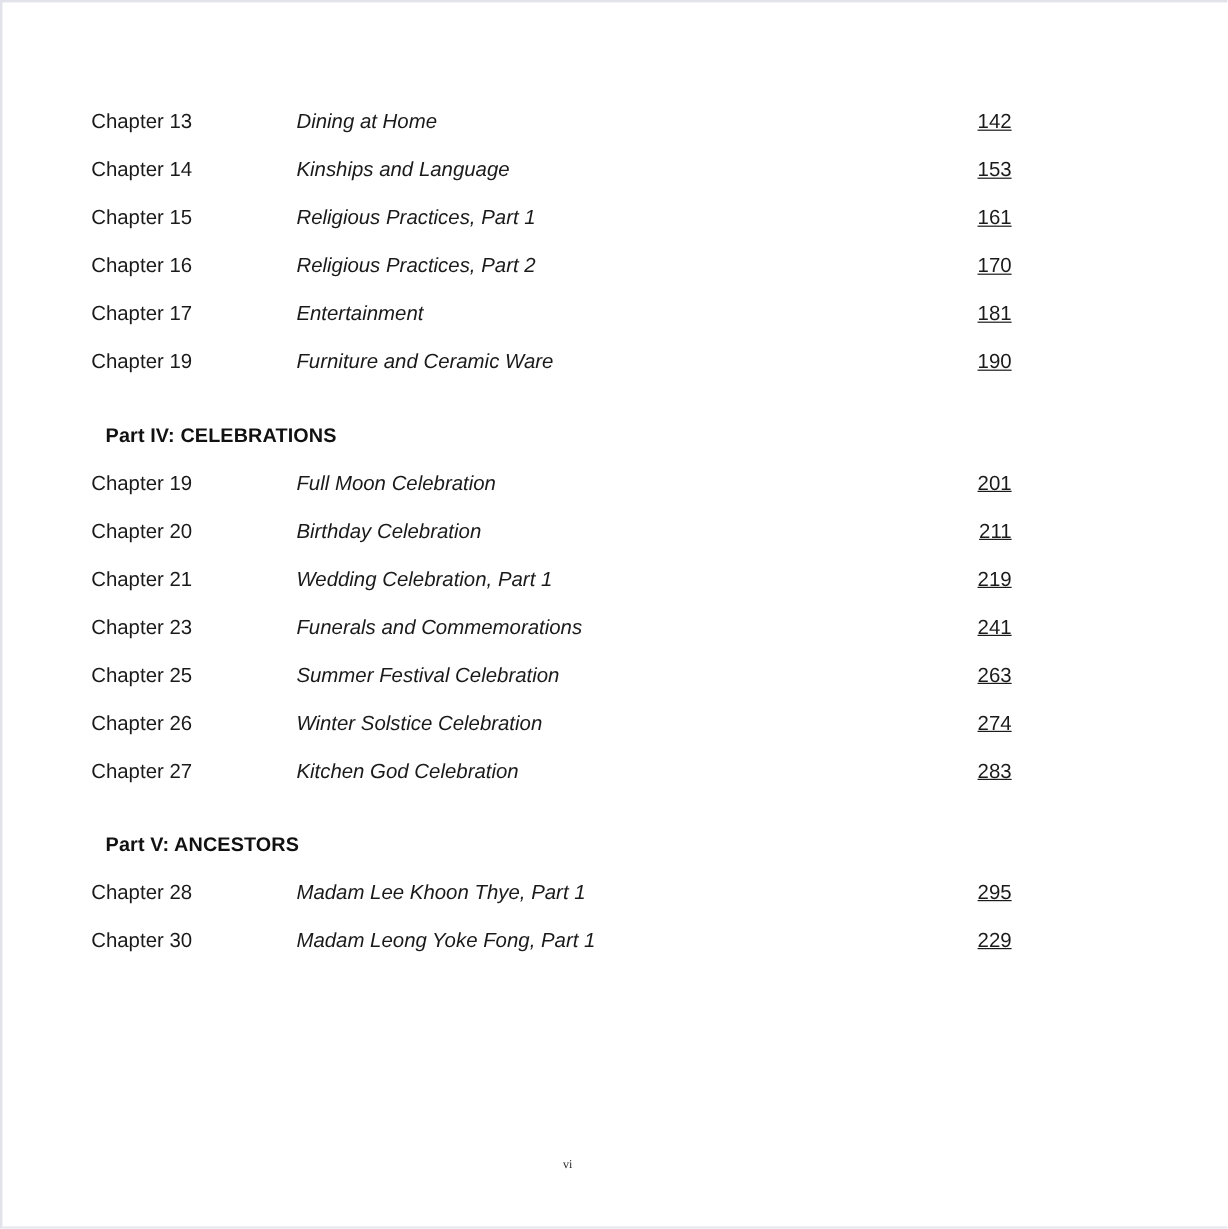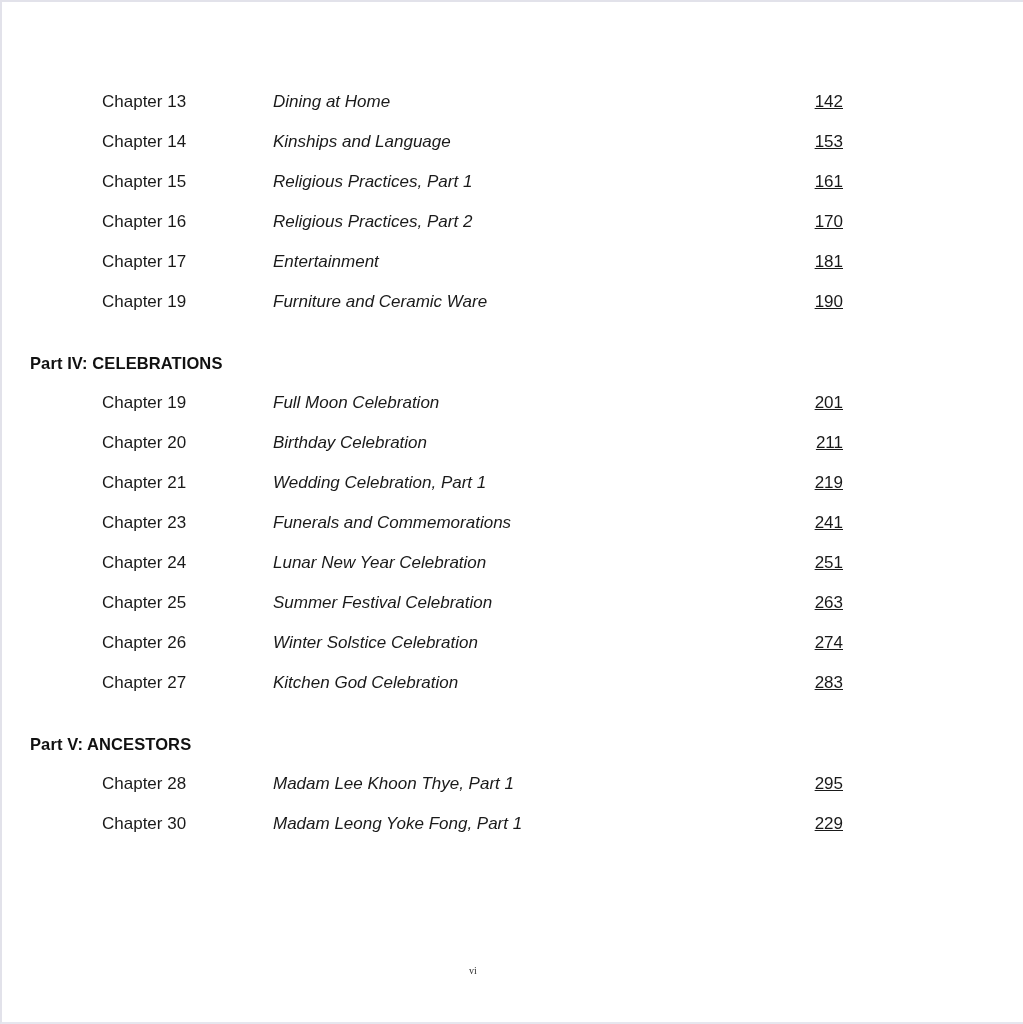--- a/index.html
+++ b/index.html
@@ -24,42 +24,42 @@
   .toc {
     position: absolute;
     top: 80px;
     left: 0;
     right: 0;
   }
   .toc-row {
     display: flex;
     align-items: center;
     height: 40px;
-    padding-left: 100px;
+    padding-left: 74px;
     padding-right: 180px;
     box-sizing: border-box;
   }
   .chapter-col {
     flex: 0 0 171px;
   }
   .title-col {
     flex: 1 1 auto;
     font-style: italic;
   }
   .page-col {
     flex: 0 0 auto;
     text-align: left;
     text-decoration: underline;
   }
   .part-heading-row {
     display: flex;
     align-items: center;
     height: 40px;
     margin-top: 21px;
-    padding-left: 28px;
+    padding-left: 86px;
     box-sizing: border-box;
     font-weight: bold;
     font-size: 16.5px;
     letter-spacing: 0.1px;
     color: #111111;
   }
   .footer-page-number {
     position: absolute;
     top: 963px;
     left: 471px;
@@ -132,25 +132,20 @@
     <span class="page-col">219</span>
   </div>
 
 
   <div class="toc-row">
     <span class="chapter-col">Chapter 23</span>
     <span class="title-col">Funerals and Commemorations</span>
     <span class="page-col">241</span>
   </div>
 
-  <div class="toc-row">
-    <span class="chapter-col">Chapter 24</span>
-    <span class="title-col">Lunar New Year Celebration</span>
-    <span class="page-col">251</span>
-  </div>
 
   <div class="toc-row">
     <span class="chapter-col">Chapter 25</span>
     <span class="title-col">Summer Festival Celebration</span>
     <span class="page-col">263</span>
   </div>
 
   <div class="toc-row">
     <span class="chapter-col">Chapter 26</span>
     <span class="title-col">Winter Solstice Celebration</span>

